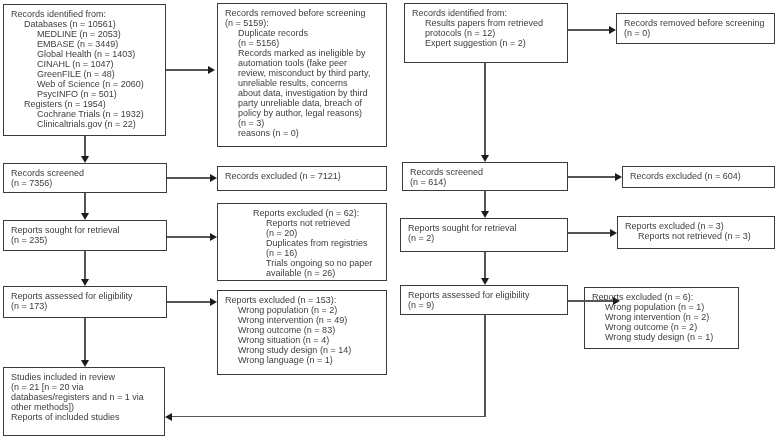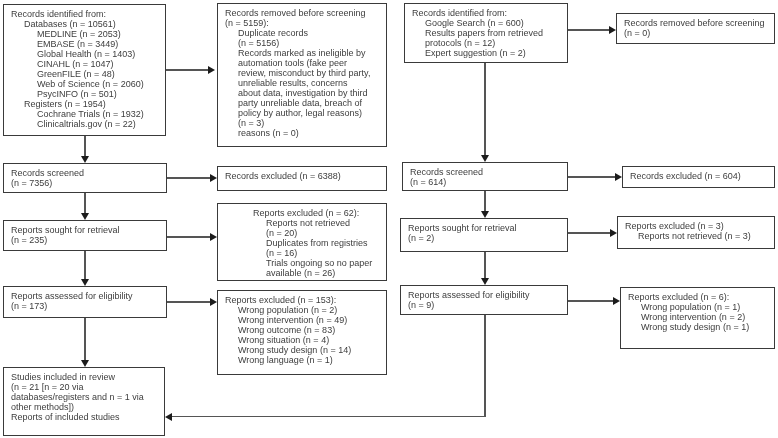--- a/index.html
+++ b/index.html
@@ -45,21 +45,21 @@
   .b7 {left:3px;  top:286px;width:164px;height:32px;}
   .b8 {left:217px;top:290px;width:170px;height:85px;}
   .b9 {left:3px;  top:367px;width:162px;height:69px;}
   .b10{left:404px;top:3px;  width:164px;height:60px;}
   .b11{left:616px;top:13px; width:159px;height:31px;}
   .b12{left:402px;top:162px;width:166px;height:29px;}
   .b13{left:622px;top:166px;width:153px;height:22px;}
   .b14{left:400px;top:218px;width:168px;height:34px;}
   .b15{left:617px;top:216px;width:158px;height:33px;}
   .b16{left:400px;top:285px;width:168px;height:30px;}
-  .b17{left:620px;top:287px;width:155px;height:62px;}
+  .b17{left:584px;top:287px;width:155px;height:62px;}
 </style>
 </head>
 <body>
 
 <div id="canvas">
 
   <div class="box b1">
       <div class="line ind0">Records identified from:</div>
       <div class="line ind1">Databases (n = 10561)</div>
       <div class="line ind2">MEDLINE (n = 2053)</div>
@@ -86,21 +86,21 @@
       <div class="line ind1">party unreliable data, breach of</div>
       <div class="line ind1">policy by author, legal reasons)</div>
       <div class="line ind1">(n = 3)</div>
       <div class="line ind1">reasons (n = 0)</div>
     </div>
   <div class="box b3">
       <div class="line ind0">Records screened</div>
       <div class="line ind0">(n = 7356)</div>
     </div>
   <div class="box b4">
-      <div class="line ind0">Records excluded (n = 6388)</div>
+      <div class="line ind0">Records excluded (n = 7121)</div>
     </div>
   <div class="box b5">
       <div class="line ind0">Reports sought for retrieval</div>
       <div class="line ind0">(n = 235)</div>
     </div>
   <div class="box b6">
       <div class="line ind0">Reports excluded (n = 62):</div>
       <div class="line ind1">Reports not retrieved</div>
       <div class="line ind1">(n = 20)</div>
       <div class="line ind1">Duplicates from registries</div>
@@ -124,21 +124,20 @@
   <div class="box b9">
       <div class="line ind0">Studies included in review</div>
       <div class="line ind0">(n = 21 [n = 20 via</div>
       <div class="line ind0">databases/registers and n = 1 via</div>
       <div class="line ind0">other methods])</div>
       <div class="line ind0">Reports of included studies</div>
     </div>
 
   <div class="box b10">
       <div class="line ind0">Records identified from:</div>
-      <div class="line ind1">Google Search (n = 600)</div>
       <div class="line ind1">Results papers from retrieved</div>
       <div class="line ind1">protocols (n = 12)</div>
       <div class="line ind1">Expert suggestion (n = 2)</div>
     </div>
   <div class="box b11">
       <div class="line ind0">Records removed before screening</div>
       <div class="line ind0">(n = 0)</div>
     </div>
   <div class="box b12">
       <div class="line ind0">Records screened</div>
@@ -156,20 +155,21 @@
       <div class="line ind1">Reports not retrieved (n = 3)</div>
     </div>
   <div class="box b16">
       <div class="line ind0">Reports assessed for eligibility</div>
       <div class="line ind0">(n = 9)</div>
     </div>
   <div class="box b17">
       <div class="line ind0">Reports excluded (n = 6):</div>
       <div class="line ind1">Wrong population (n = 1)</div>
       <div class="line ind1">Wrong intervention (n = 2)</div>
+      <div class="line ind1">Wrong outcome (n = 2)</div>
       <div class="line ind1">Wrong study design (n = 1)</div>
     </div>
 
   <div class="vl" style="left:84px;top:136px;height:21px"></div>
   <div class="ad" style="left:81px;top:156px"></div>
   <div class="vl" style="left:84px;top:193px;height:21px"></div>
   <div class="ad" style="left:81px;top:213px"></div>
   <div class="vl" style="left:84px;top:251px;height:29px"></div>
   <div class="ad" style="left:81px;top:279px"></div>
   <div class="vl" style="left:84px;top:318px;height:43px"></div>

